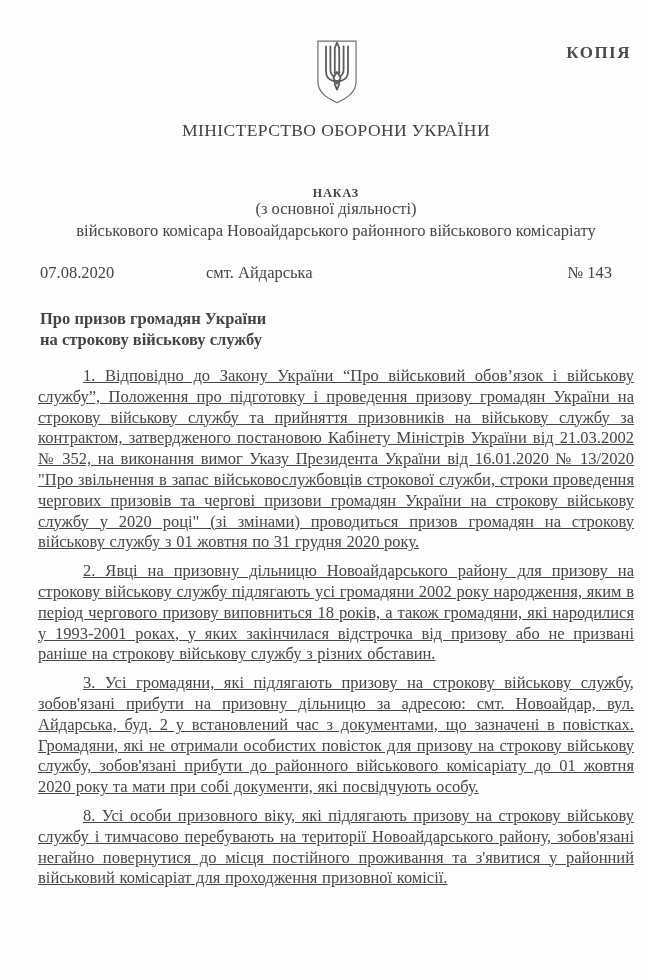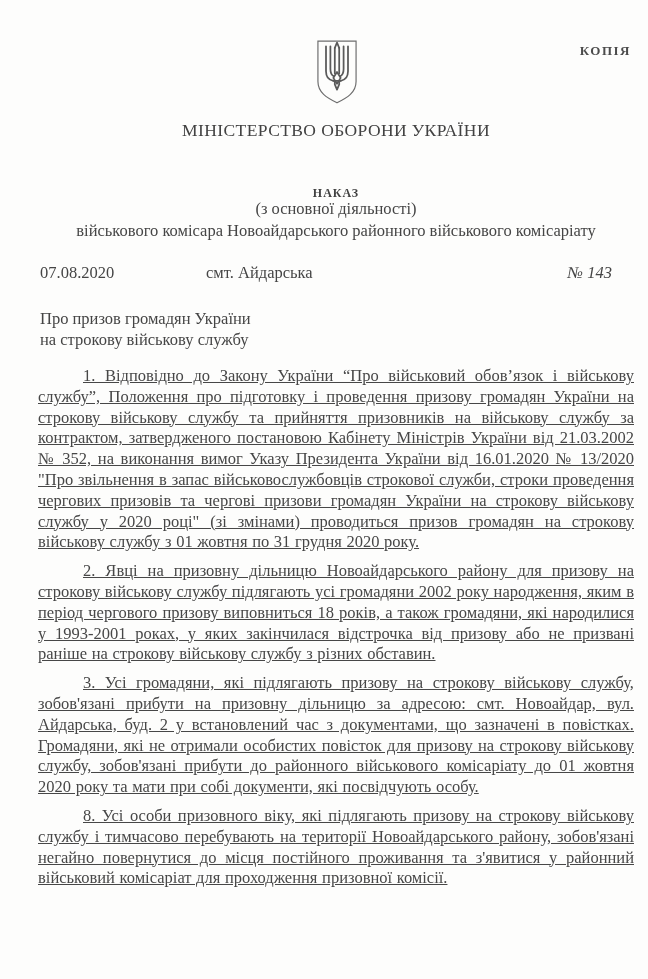--- a/index.html
+++ b/index.html
@@ -13,21 +13,21 @@
     height: 979px;
     background: #fdfdfc;
     font-family: "Liberation Serif", "DejaVu Serif", serif;
     color: #454545;
     overflow: hidden;
   }
   .copy-stamp {
     position: absolute;
     top: 43px;
     right: 17px;
-    font-size: 13px;
+    font-size: 17px;
     font-weight: 700;
     letter-spacing: 1.5px;
     color: #4c4c4c;
   }
   .emblem {
     position: absolute;
     top: 39px;
     left: 315px;
     width: 44px;
     height: 66px;
@@ -74,27 +74,28 @@
   .meta-row {
     position: absolute;
     top: 263px;
     left: 0;
     right: 0;
     height: 22px;
     font-size: 16.5px;
   }
   .meta-date { position: absolute; left: 2px; }
   .meta-place { position: absolute; left: 168px; }
-  .meta-number { position: absolute; right: 22px; font-style: italic; }
+  .meta-number { position: absolute; right: 22px; }
   .subject {
     position: absolute;
     top: 308px;
     left: 2px;
     font-size: 16.5px;
     line-height: 21px;
+    font-weight: bold;
   }
   .body-text {
     position: absolute;
     top: 366px;
     left: 0;
     right: 0;
   }
   .body-text p {
     margin: 0 0 8px 0;
     font-size: 16.5px;

